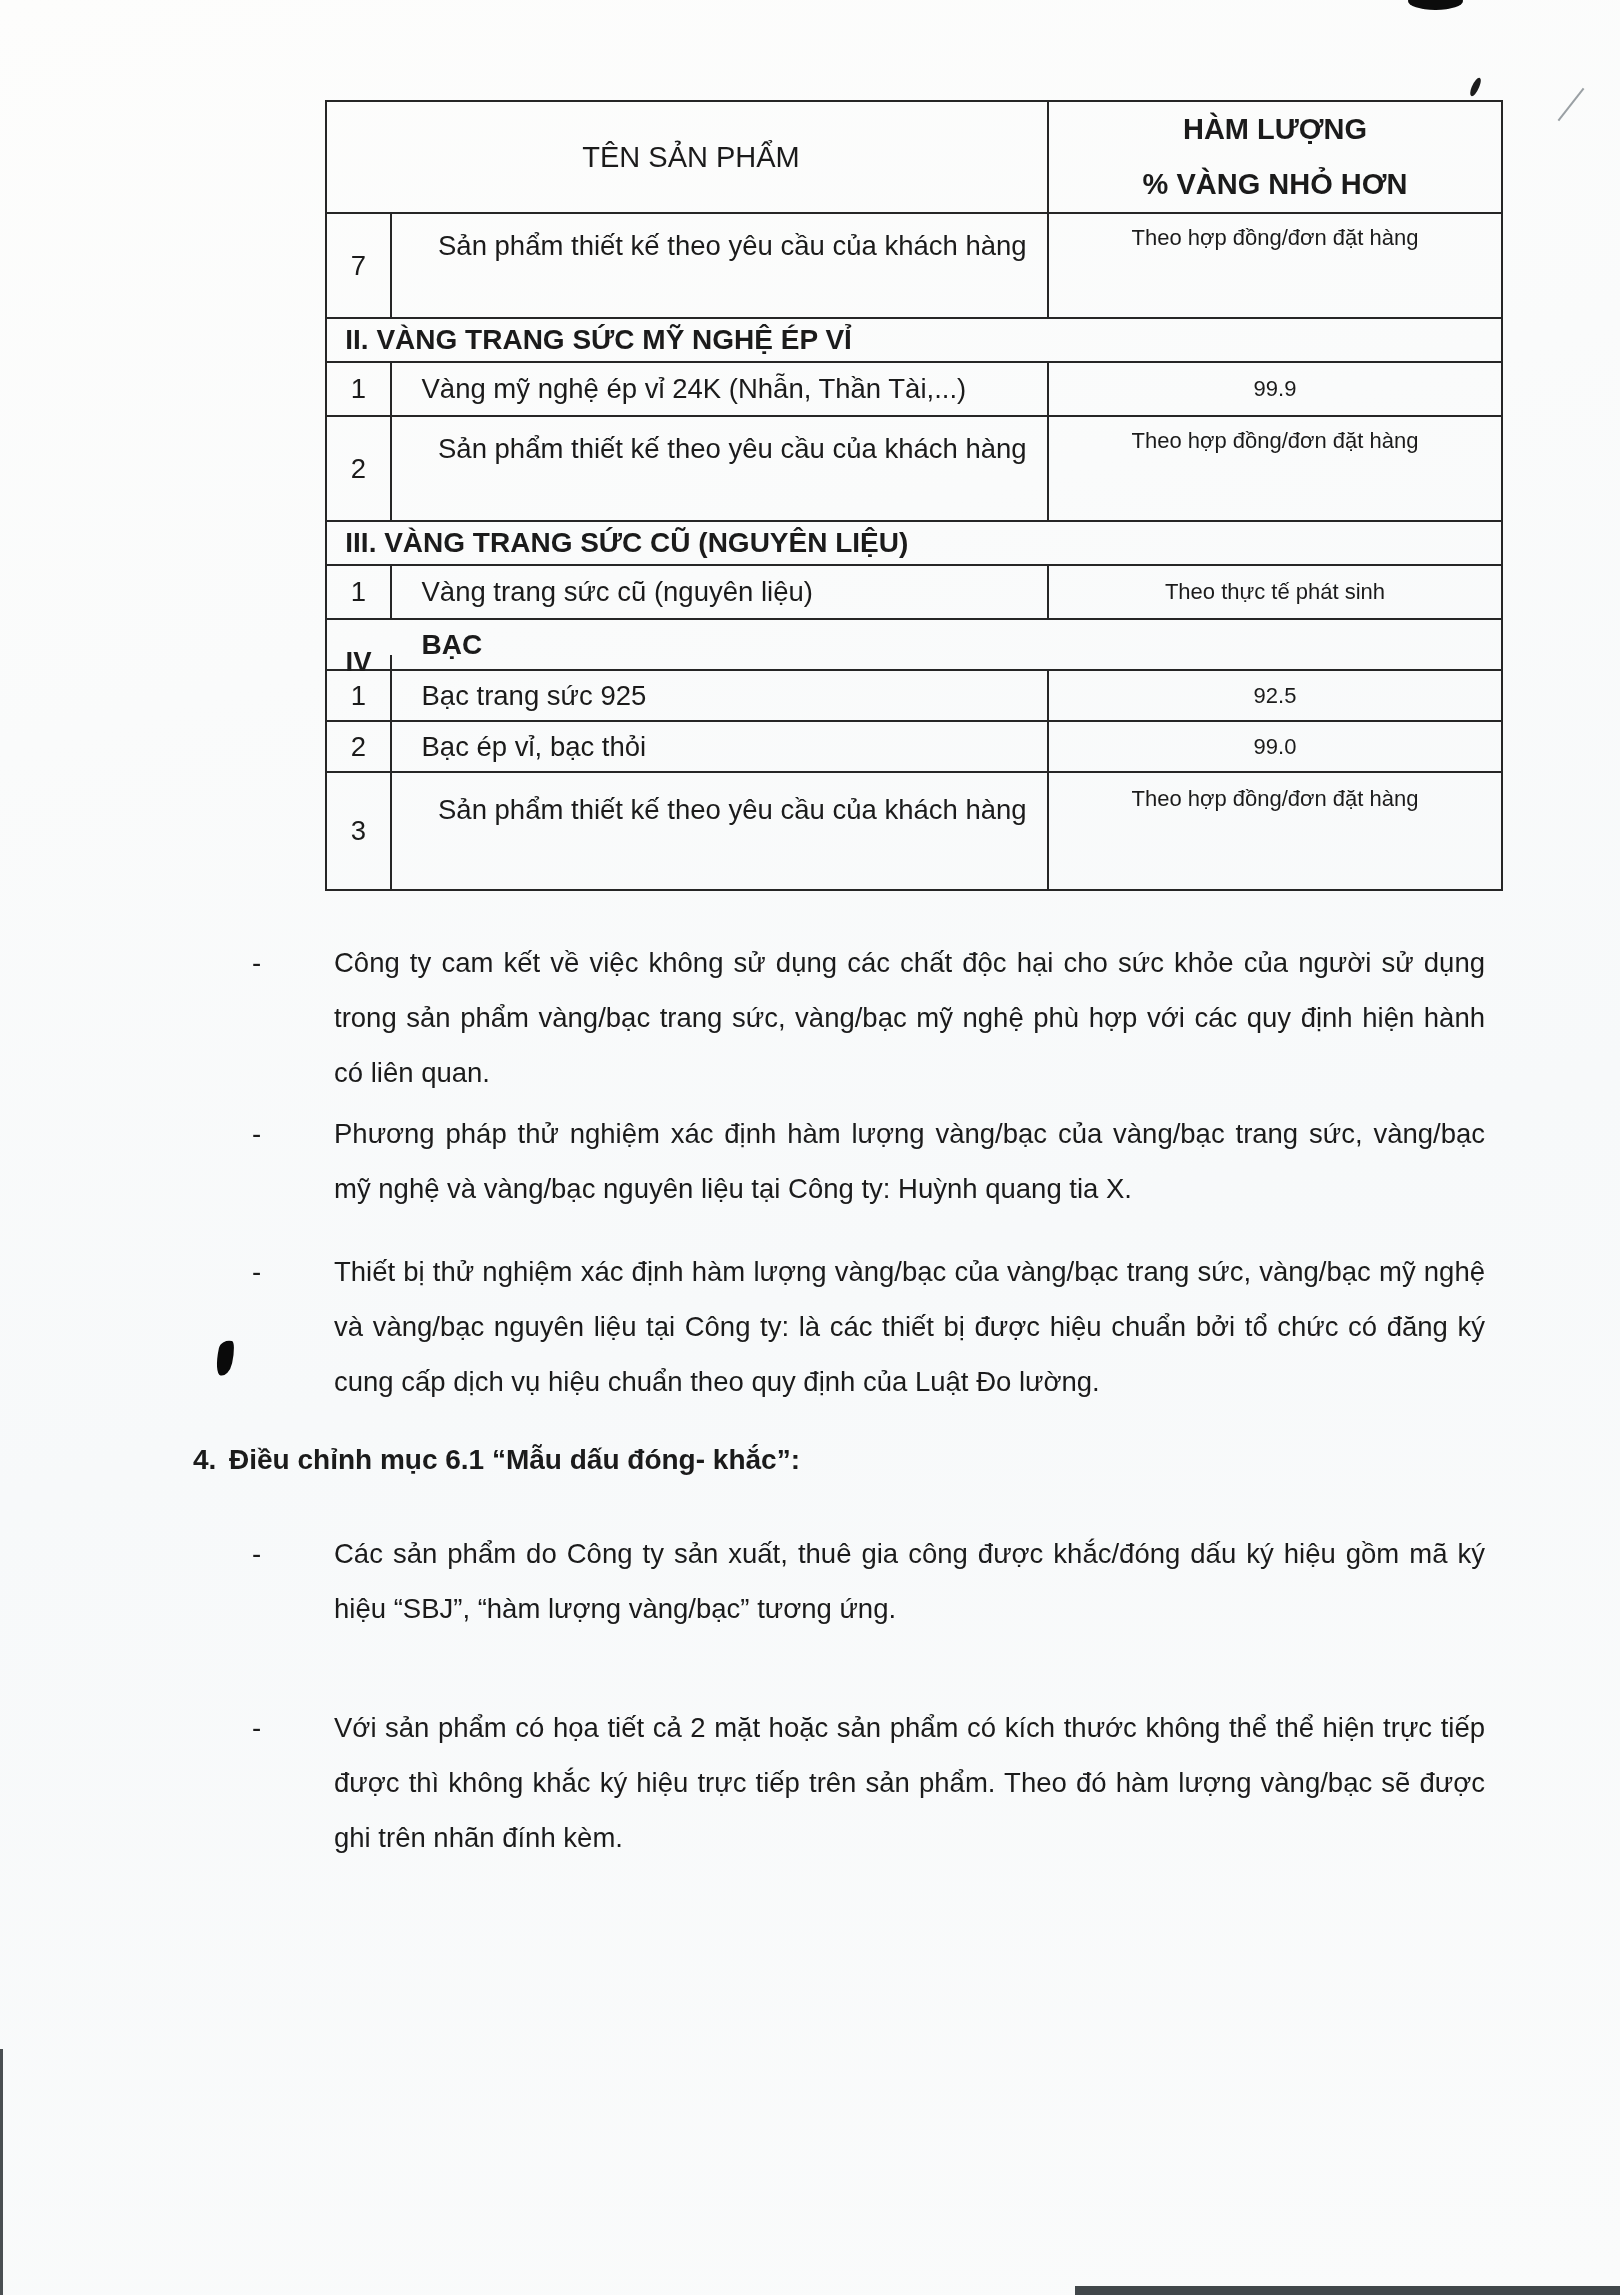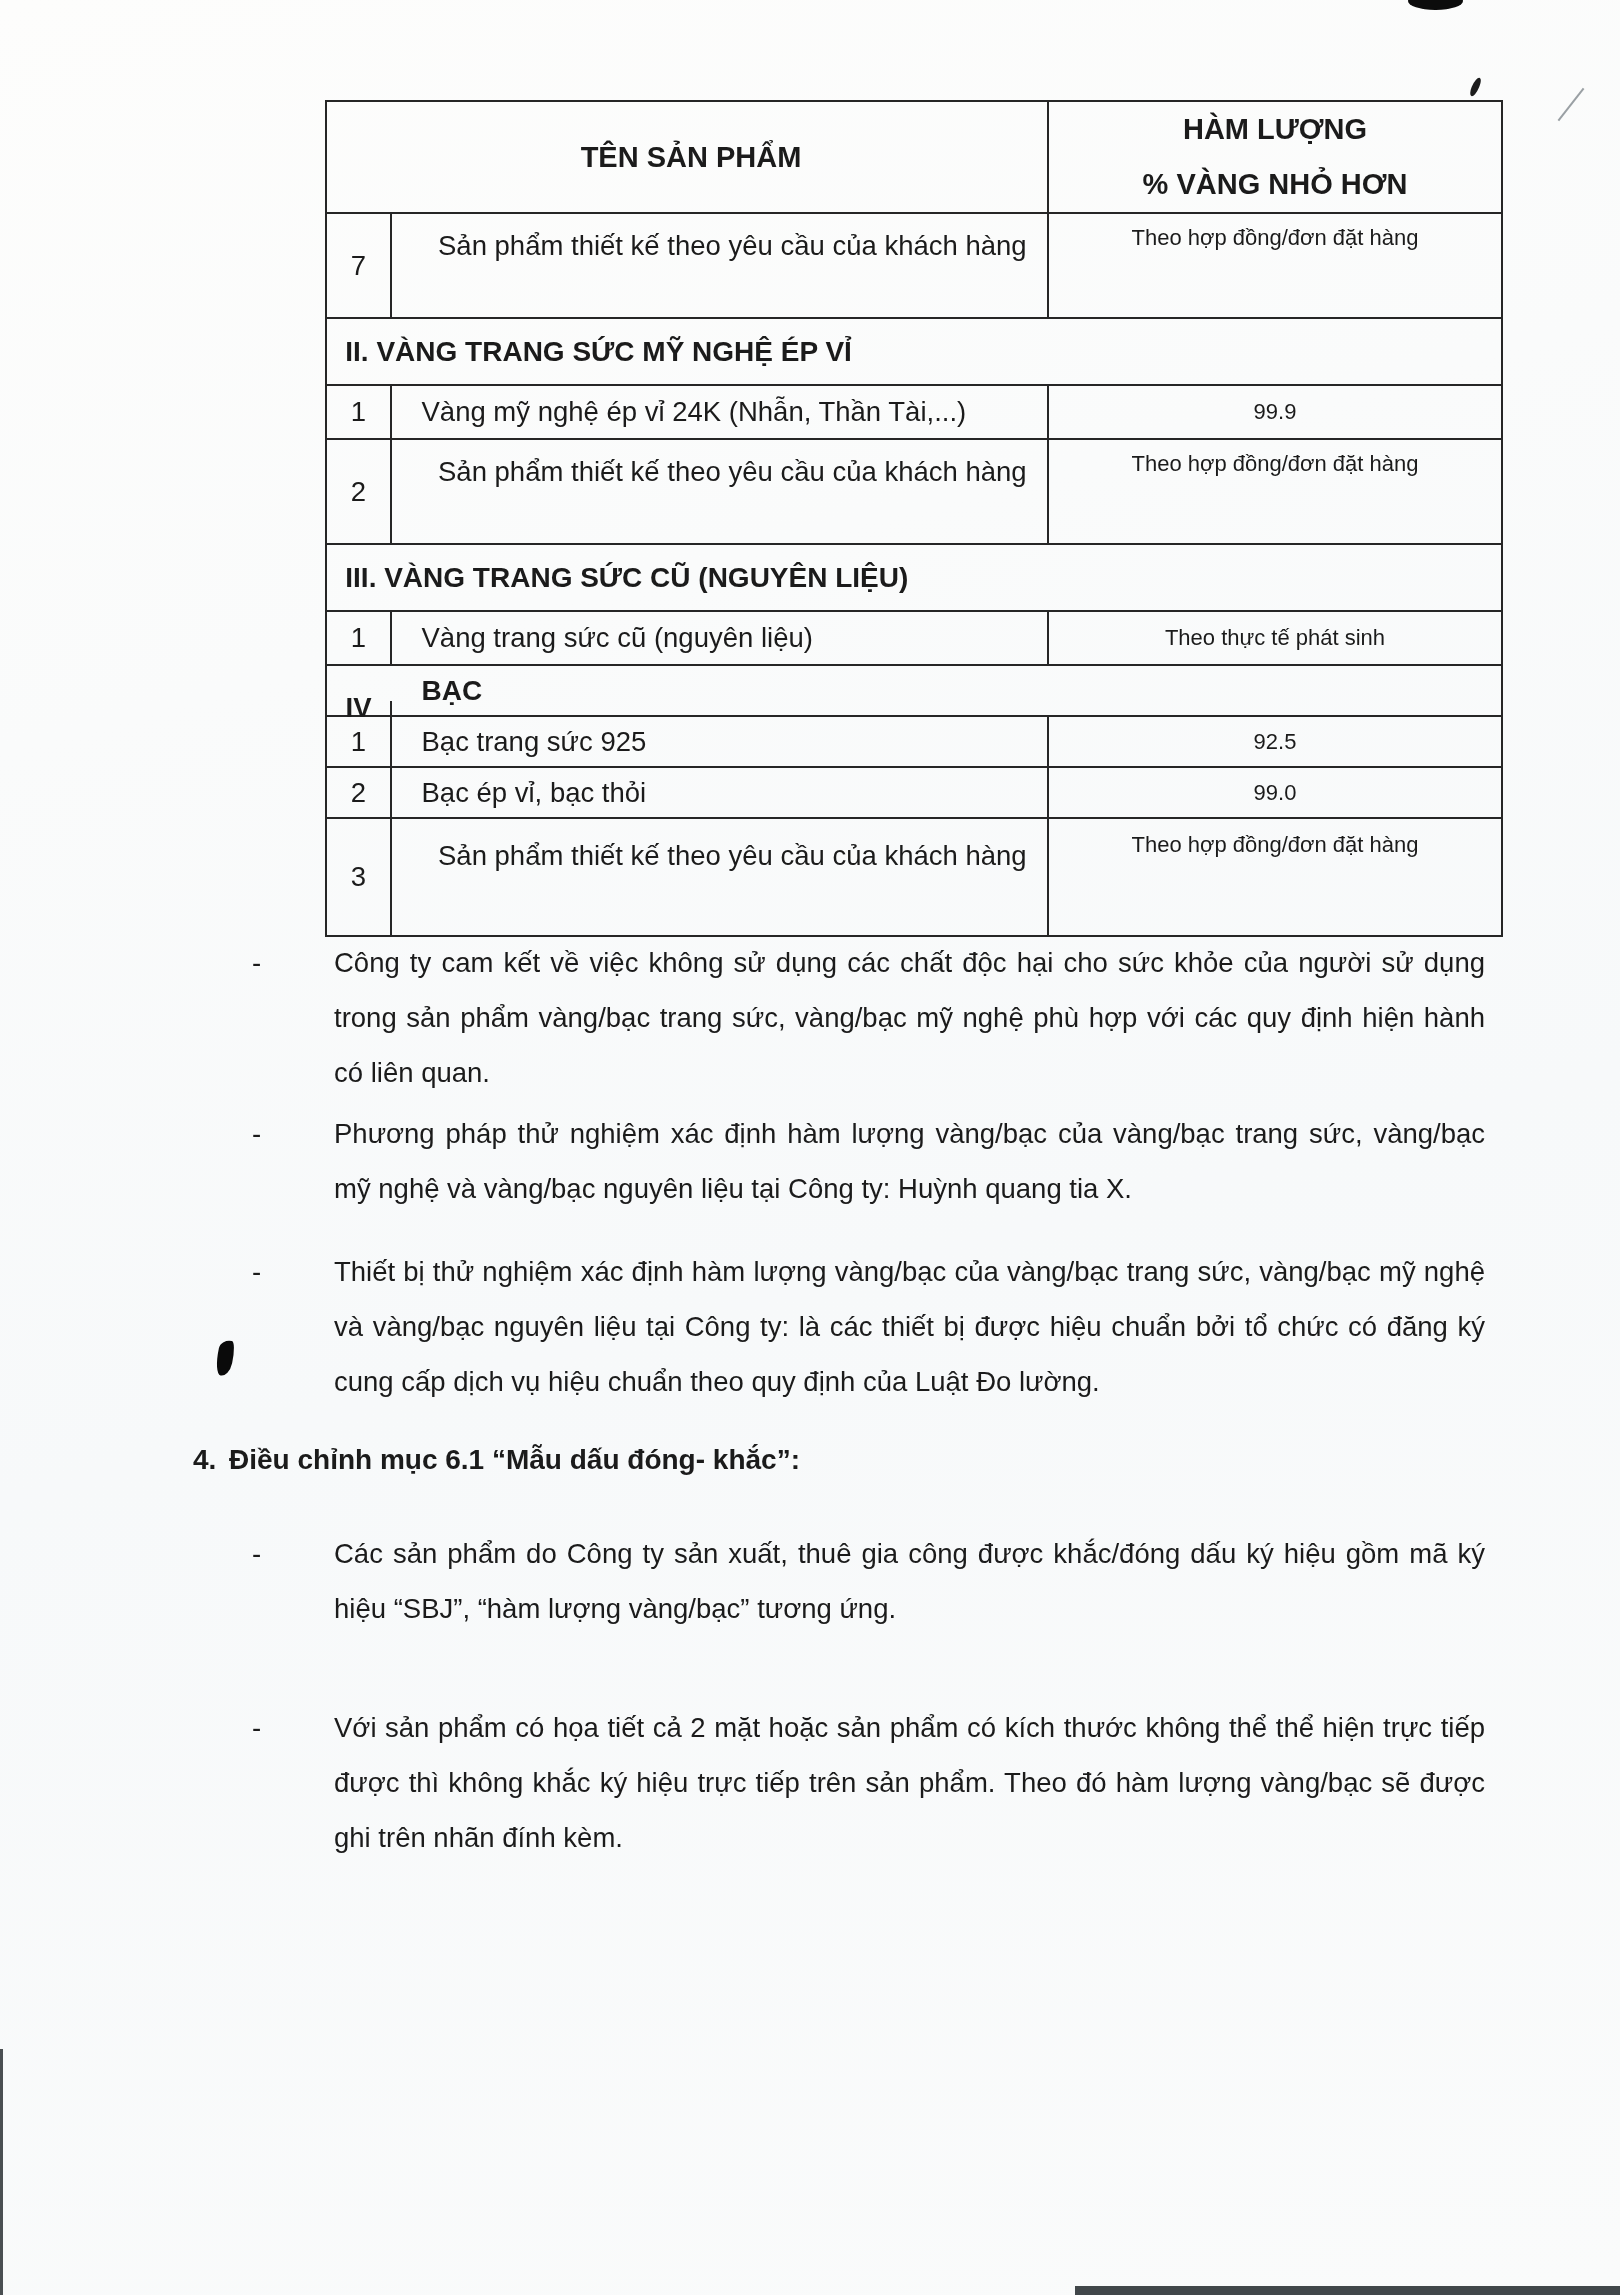--- a/index.html
+++ b/index.html
@@ -9,23 +9,23 @@
     font-family:"Liberation Sans", sans-serif; color:#1b1b1b;
   }
 
   
   .doc-table { position:absolute; left:325px; top:100px; width:1174px; border:2.6px solid #262626; background:transparent; }
   .t-row { display:flex; border-top:2px solid #262626; box-sizing:border-box; }
   .t-row:first-child { border-top:none; }
   .c-num { flex:0 0 65px; display:flex; align-items:center; justify-content:center; border-right:2px solid #262626; font-size:27.5px; box-sizing:border-box; }
   .c-name { flex:1; display:flex; align-items:center; padding:0 14.4px 0 29.5px; border-right:2px solid #262626; font-size:27.5px; box-sizing:border-box; }
   .c-val { flex:0 0 452px; display:flex; align-items:center; justify-content:center; text-align:center; font-size:22px; padding:0 9.2px; box-sizing:border-box; }
-  .h168{height:110px} .h160{height:105px} .h84{height:67px} .h82{height:54px} .h78{height:51px} .h180{height:118px}
+  .h168{height:110px} .h160{height:105px} .h84{height:44px} .h82{height:54px} .h78{height:51px} .h180{height:118px}
 
-  .t-header .c-name { justify-content:center; padding:0; font-weight:bold; font-size:29px;margin-left:8px; }
+  .t-header .c-name { justify-content:center; padding:0; font-weight:normal; font-size:29px;margin-left:8px; }
   .t-header .c-val { font-weight:bold; font-size:29px; line-height:55px; flex-direction:column; }
 
   .top-align .c-name { display:block; padding-top:7.9px; line-height:48px;padding-left:46px; }
   .top-align .c-val { align-items:flex-start; padding-top:10.5px; }
   .r-last .c-name { padding-top:10.5px; line-height:52px; text-align:justify; }
   .r-last .c-val { padding-top:13px; }
 
   .sec-cell { flex:1; display:flex; align-items:center; padding-left:18.3px; font-weight:bold; font-size:28px; }
   .sec-name-cell { flex:1; display:flex; align-items:center; padding-left:29.5px; font-weight:bold; font-size:28px;border-radius:14px; }
   .c-num.bold { font-weight:bold;margin-top:35px; }

